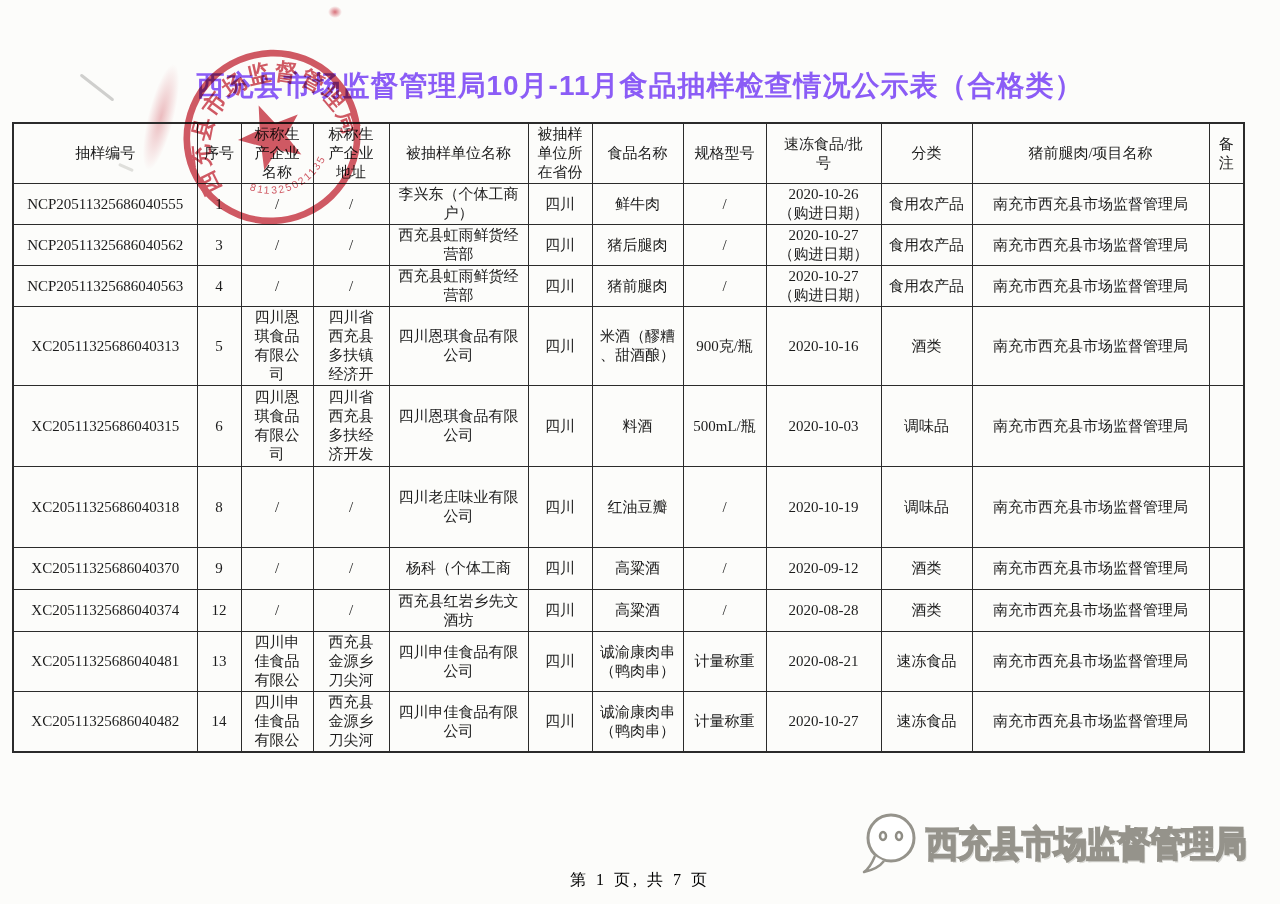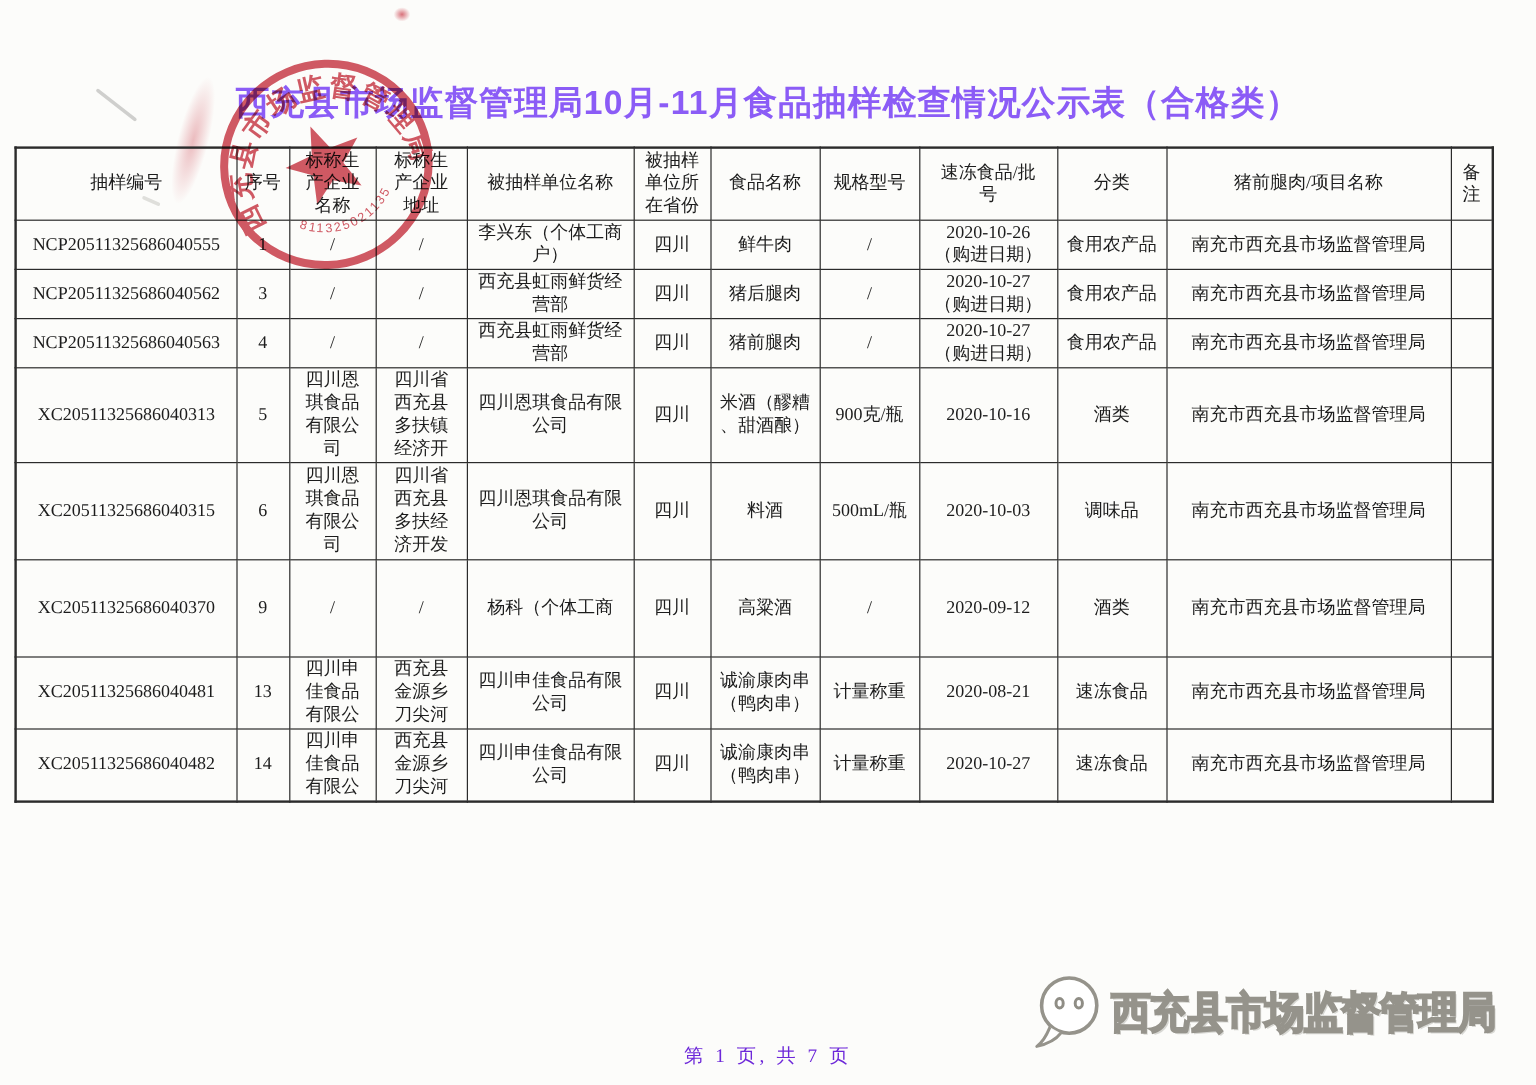--- a/index.html
+++ b/index.html
@@ -42,21 +42,21 @@
   tbody tr:nth-child(9){height:22px;}
   tbody tr:nth-child(13),tbody tr:nth-child(14){height:61px;}
 
   col.c0{width:184px}col.c1{width:44px}col.c2{width:72px}col.c3{width:76px}
   col.c4{width:139px}col.c5{width:64px}col.c6{width:91px}col.c7{width:83px}
   col.c8{width:115px}col.c9{width:91px}col.c10{width:237px}col.c11{width:35px}
 
   
   .page-footer{
     position:absolute;top:870px;left:0;width:100%;
-    text-align:center;font-size:16px;letter-spacing:3px;color:#6d28d9;
+    text-align:center;font-size:16px;letter-spacing:3px;color:#000000;
   }
 
   
   .stamp{
     position:absolute;left:176px;top:42px;width:192px;height:190px;
     mix-blend-mode:multiply;opacity:.88;
     pointer-events:none;
   }
   .red-speck{
     position:absolute;left:328px;top:6px;width:14px;height:12px;
@@ -231,38 +231,68 @@
     <td>四川</td>
     <td>料酒</td>
     <td>500mL/瓶</td>
     <td>2020-10-03</td>
     <td>调味品</td>
     <td>南充市西充县市场监督管理局</td>
     <td></td>
   </tr>
 
 
+  <tr>
+    <td>XC20511325686040318</td>
+    <td>8</td>
+    <td>/</td>
+    <td>/</td>
+    <td>四川老庄味业有限
+公司</td>
+    <td>四川</td>
+    <td>红油豆瓣</td>
+    <td>/</td>
+    <td>2020-10-19</td>
+    <td>调味品</td>
+    <td>南充市西充县市场监督管理局</td>
+    <td></td>
+  </tr>
 
   <tr>
     <td>XC20511325686040370</td>
     <td>9</td>
     <td>/</td>
     <td>/</td>
     <td>杨科（个体工商</td>
     <td>四川</td>
     <td>高粱酒</td>
     <td>/</td>
     <td>2020-09-12</td>
     <td>酒类</td>
     <td>南充市西充县市场监督管理局</td>
     <td></td>
   </tr>
 
 
 
+  <tr>
+    <td>XC20511325686040374</td>
+    <td>12</td>
+    <td>/</td>
+    <td>/</td>
+    <td>西充县红岩乡先文
+酒坊</td>
+    <td>四川</td>
+    <td>高粱酒</td>
+    <td>/</td>
+    <td>2020-08-28</td>
+    <td>酒类</td>
+    <td>南充市西充县市场监督管理局</td>
+    <td></td>
+  </tr>
 
   <tr>
     <td>XC20511325686040481</td>
     <td>13</td>
     <td>四川申
 佳食品
 有限公</td>
     <td>西充县
 金源乡
 刀尖河</td>

